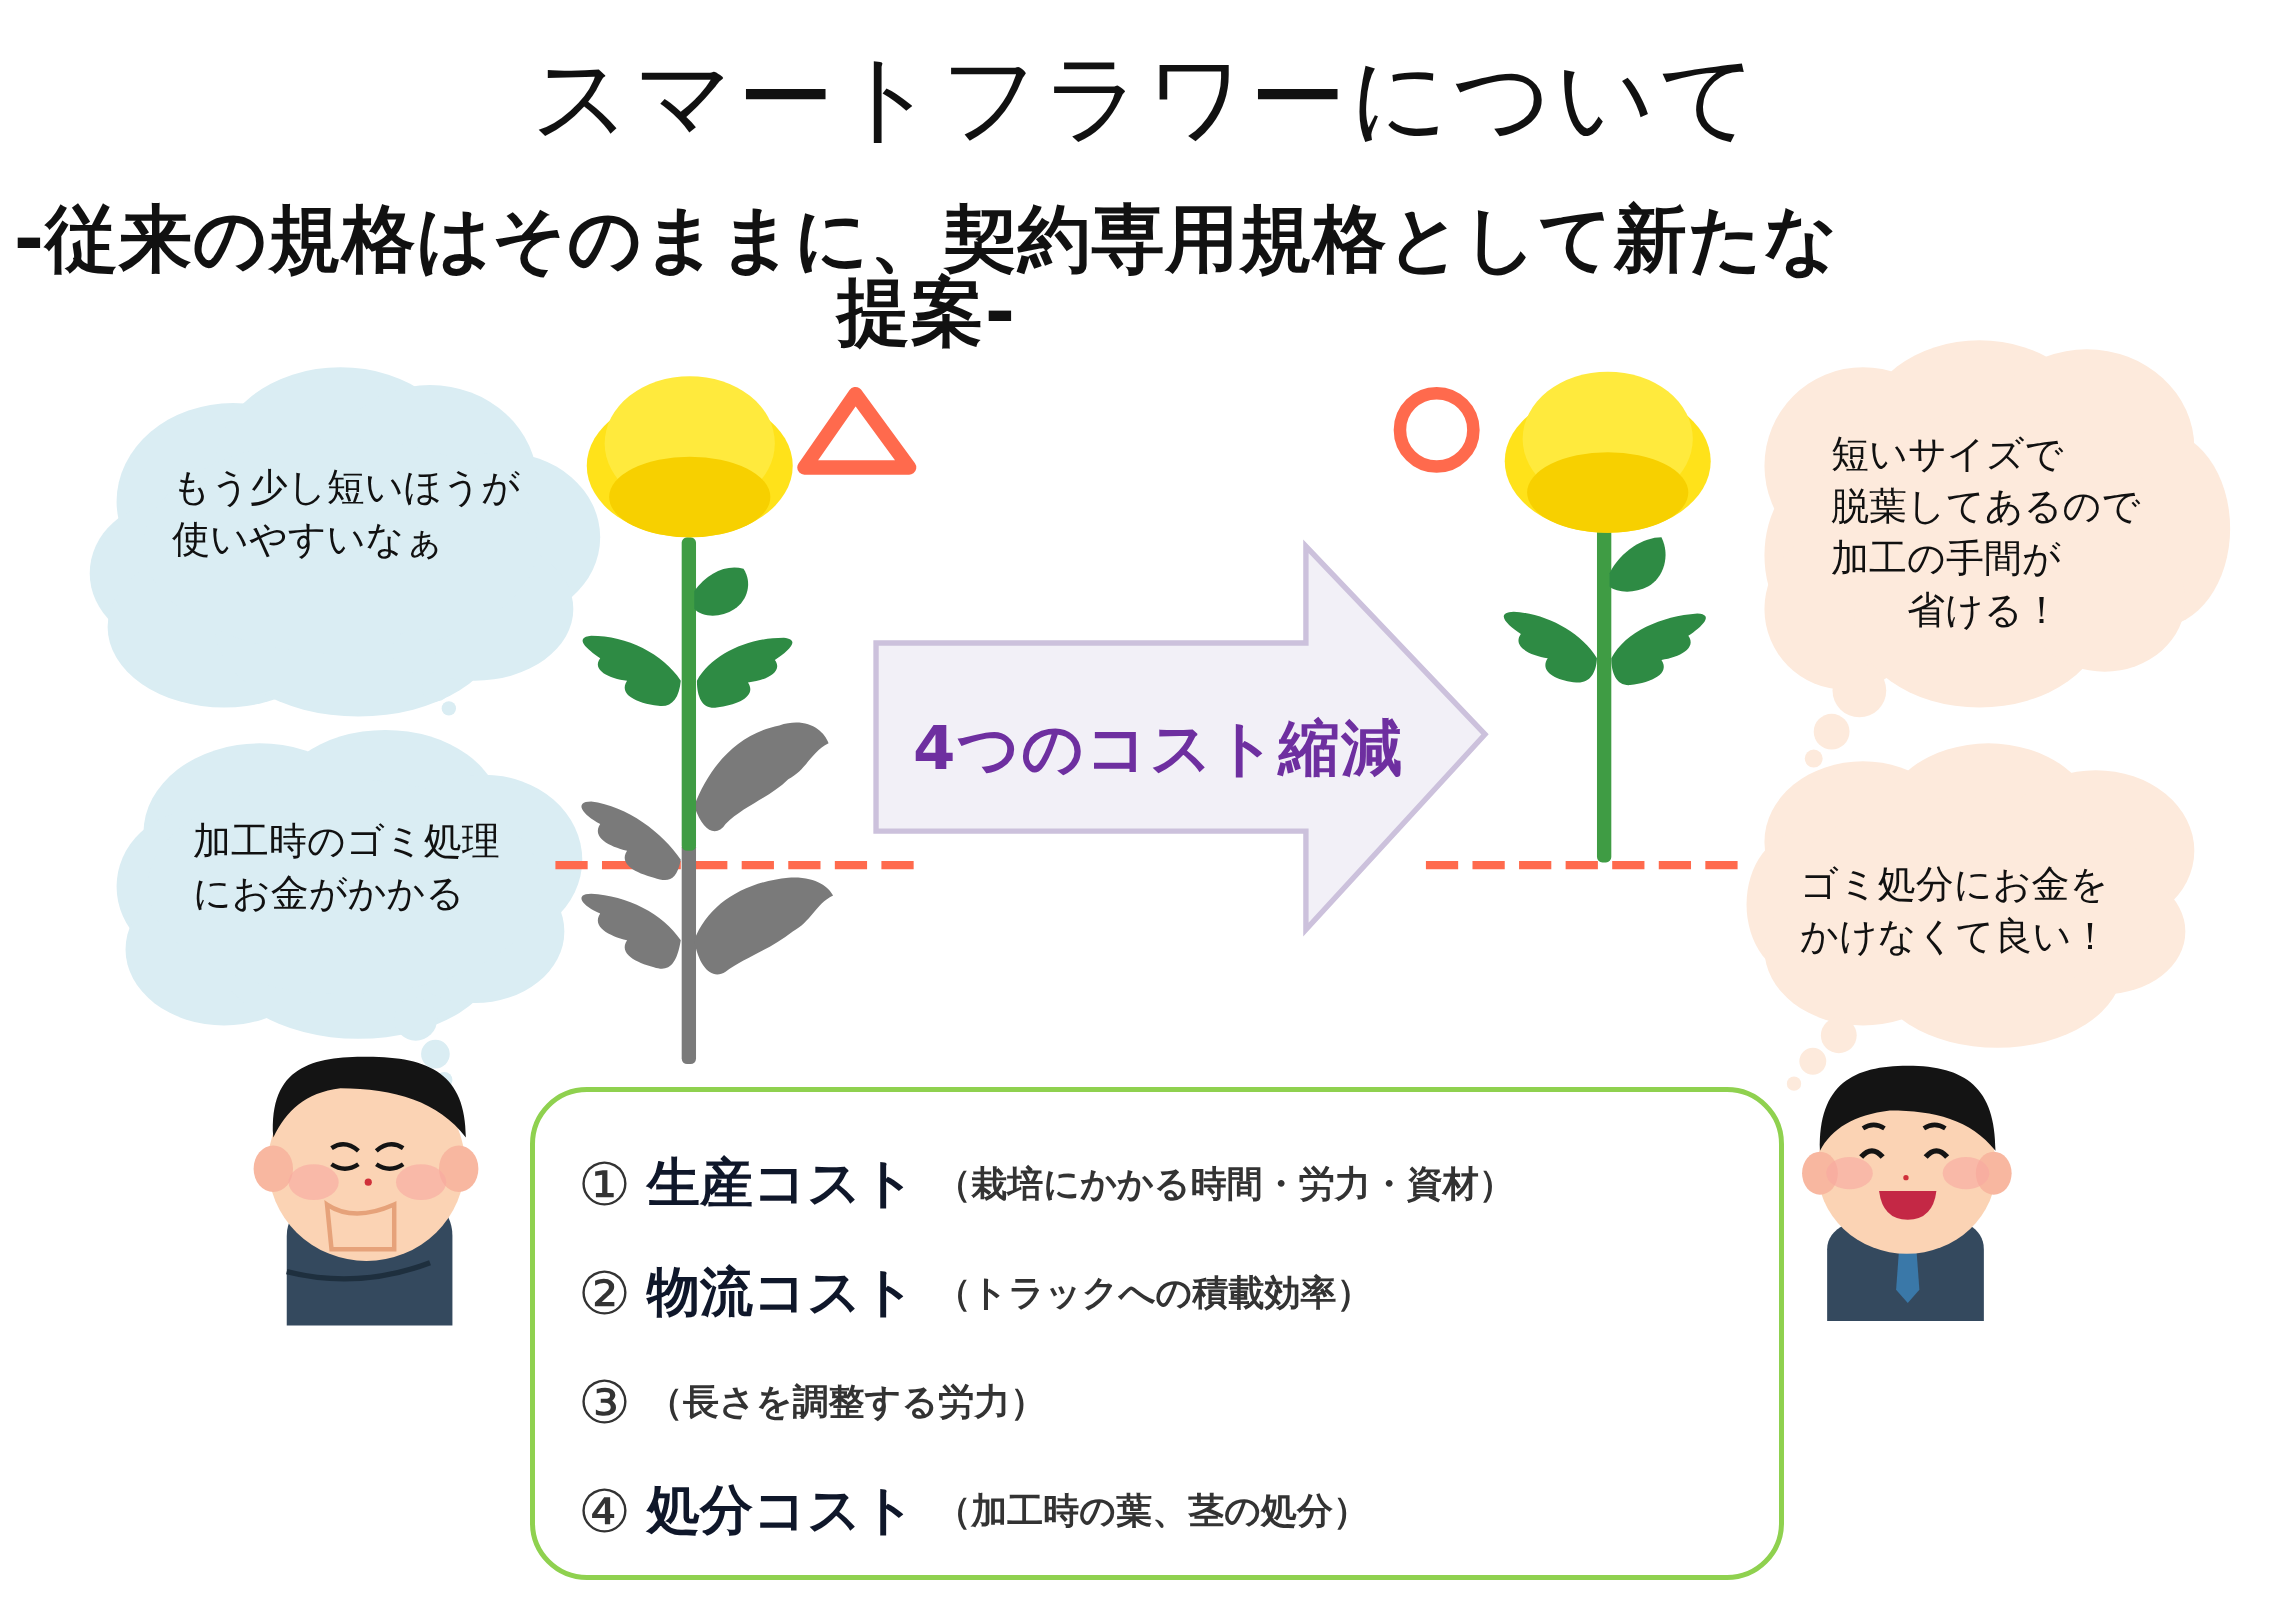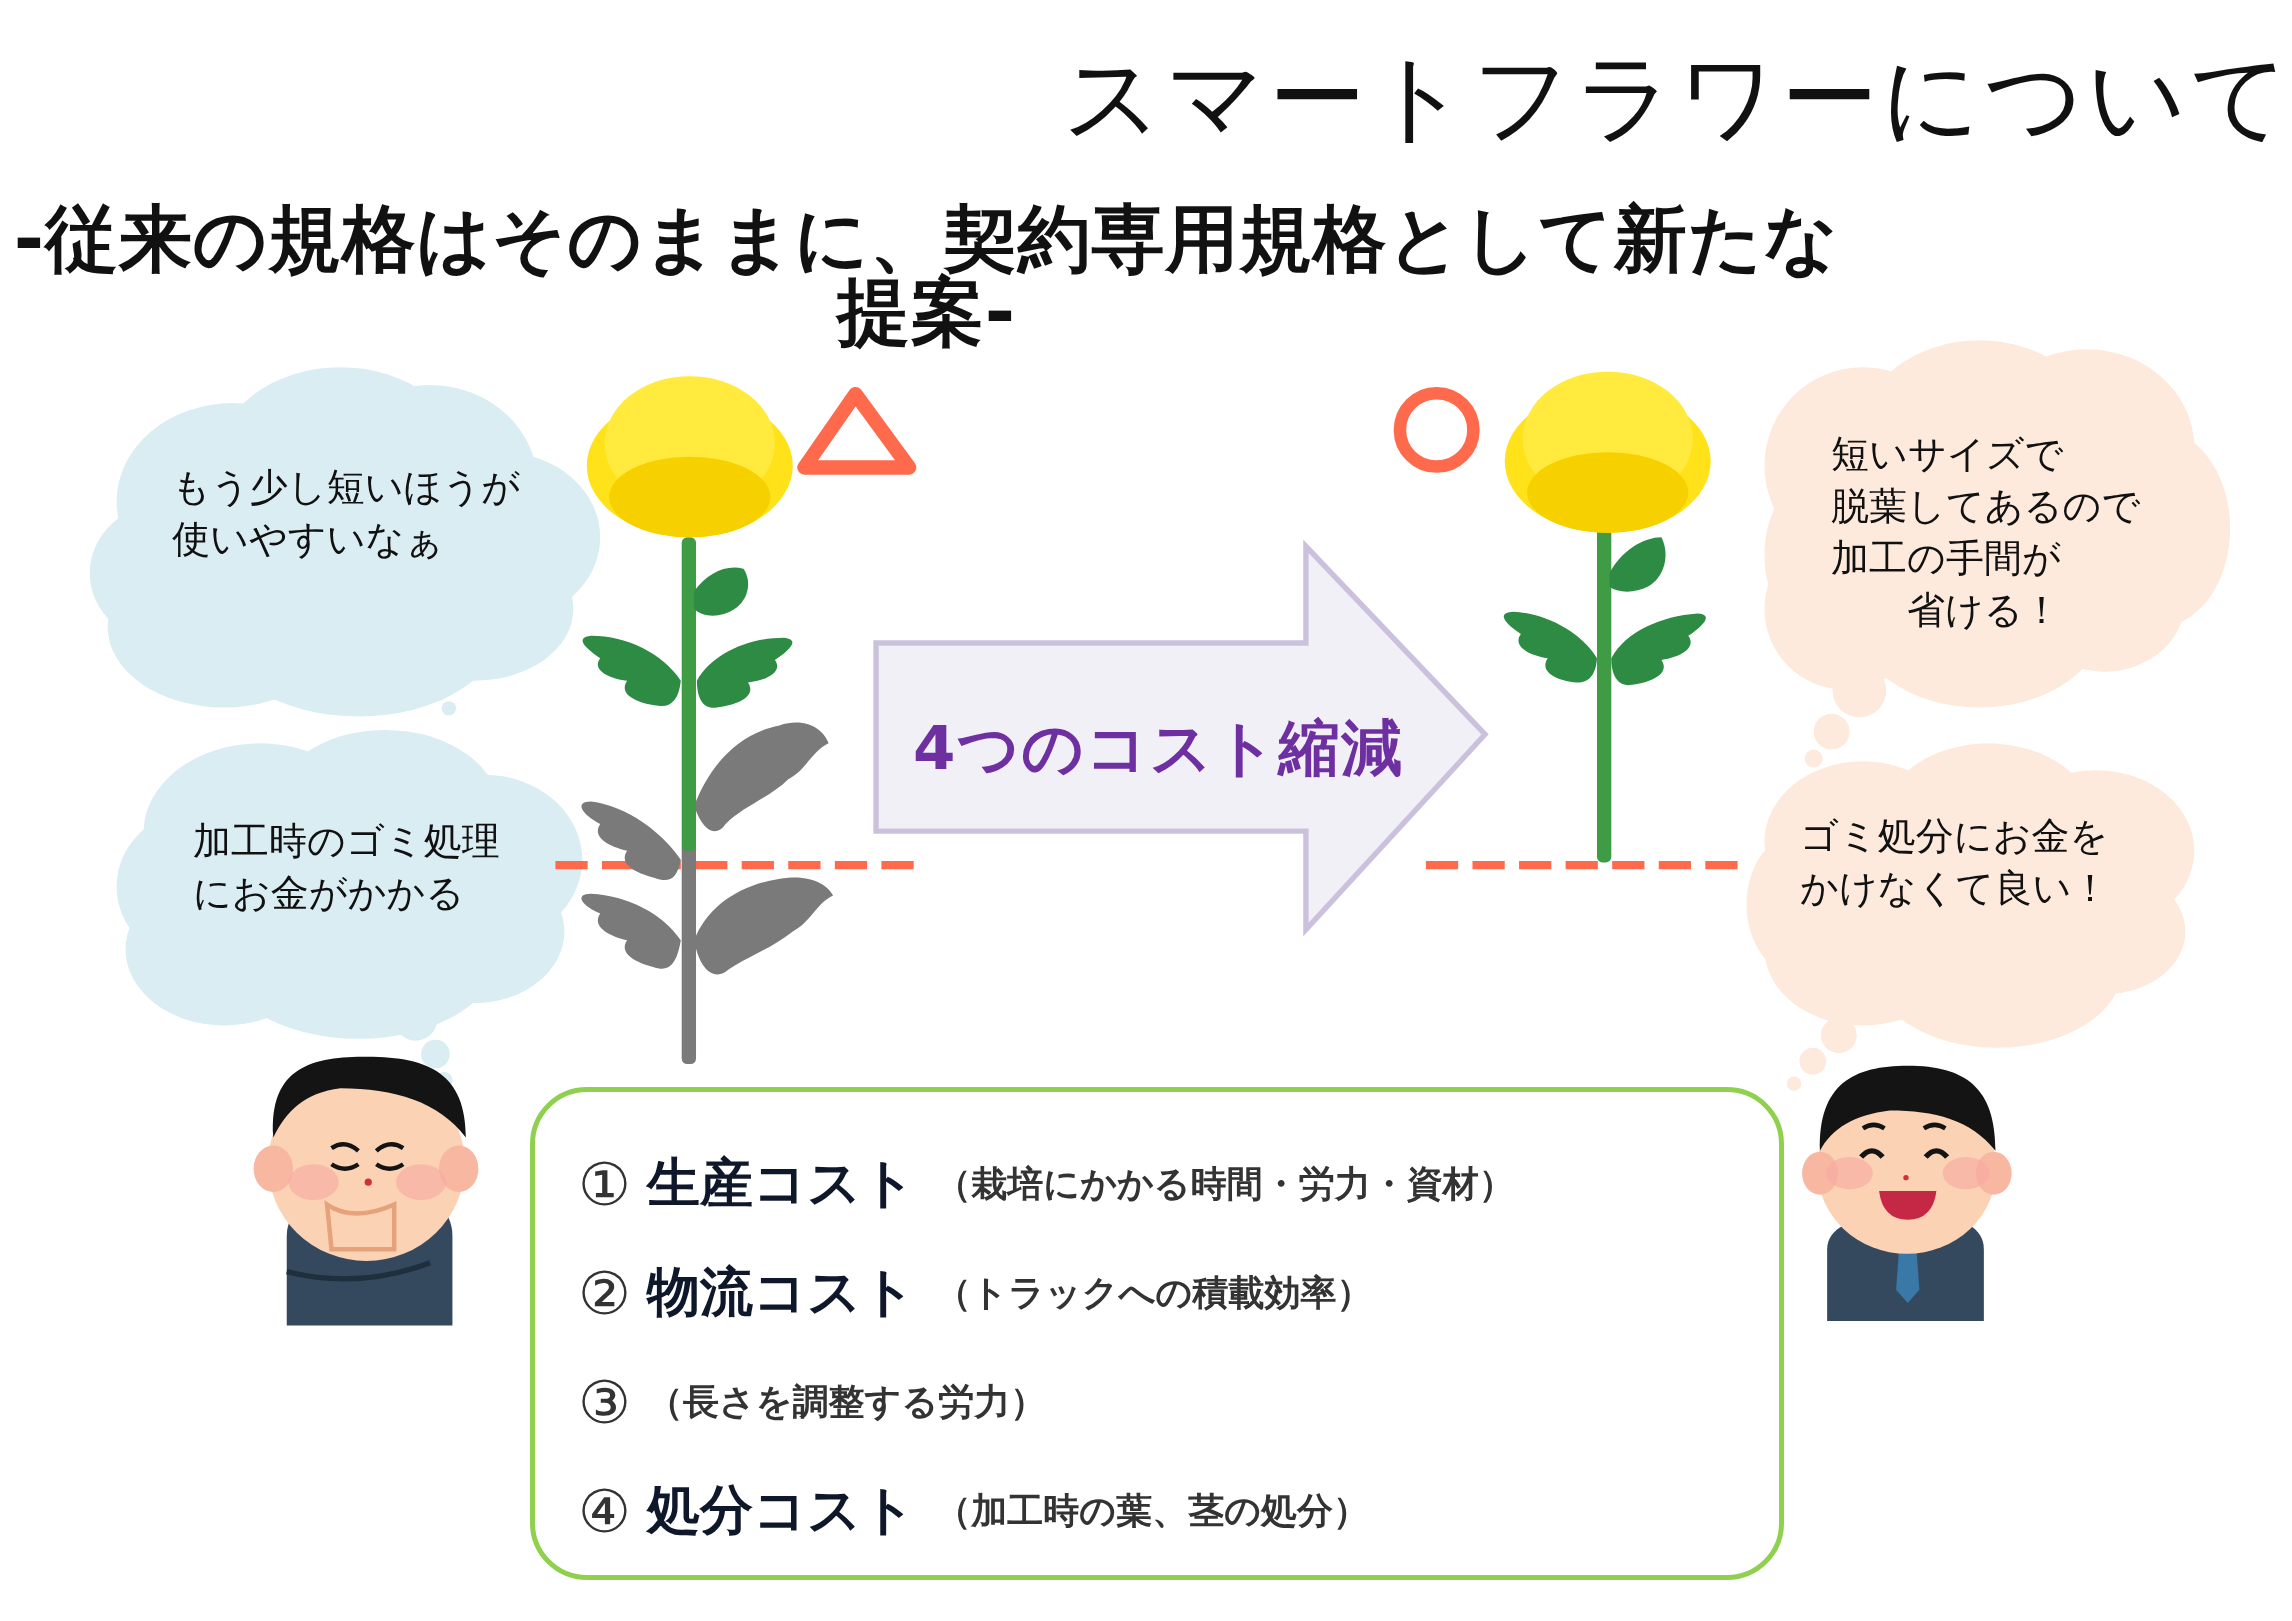--- a/index.html
+++ b/index.html
@@ -1,20 +1,20 @@
 <!DOCTYPE html>
 <html style="font-size:14.3px"><head>
 <meta charset="utf-8">
 <style>
   html, body { margin: 0; padding: 0; background: #ffffff; }
   body { width: 2293px; height: 1621px; position: relative; overflow: hidden;
          font-family: "DejaVu Sans", "Liberation Sans", sans-serif; color: #111; }
   .abs { position: absolute; }
 
-  #title { left: 0; top: 49px; width: 2293px; text-align: right; font-size: 97px;
+  #title { left: 0; top: 49px; width: 2293px; text-align: center; font-size: 97px;
            letter-spacing: 3.6px; font-weight: normal; color: #111; line-height: 1; }
   #subtitle { left: 0; top: 202px; width: 1853px; text-align: center; font-size: 73px;
               font-weight: bold; color: #111; line-height: 1; letter-spacing: 0.9px; }
 
   svg.layer { position: absolute; left: 0; top: 0; }
 
   .cloud-text { position: absolute; font-size: 38px; line-height: 52px; color: #111; white-space: pre; }
 
   #arrow-label { left: 913px; top: 708px; font-size: 61px; color: #6e2fa0; font-weight: bold; letter-spacing: 1.8px; }
 
@@ -184,21 +184,21 @@
 </svg>
 
 <div class="cloud-text" style="left:172px; top:461px;">もう少し短いほうが
 使いやすいなぁ</div>
 <div class="cloud-text" style="left:193px; top:815px;">加工時のゴミ処理
 にお金がかかる</div>
 <div class="cloud-text" style="left:1831px; top:428px;">短いサイズで
 脱葉してあるので
 加工の手間が
 　　省ける！</div>
-<div class="cloud-text" style="left:1800px; top:810px;">ゴミ処分にお金を
+<div class="cloud-text" style="left:1800px; top:858px;">ゴミ処分にお金を
 かけなくて良い！</div>
 
 <div id="arrow-label" class="abs">4つのコスト縮減</div>
 
 <div id="cost-box" class="abs">
   <div class="cost-row" style="top:47px;">
     <span class="cost-num">①</span>
     <span class="cost-name">生産コスト</span>
     <span class="cost-desc">（栽培にかかる時間・労力・資材）</span>
   </div>

